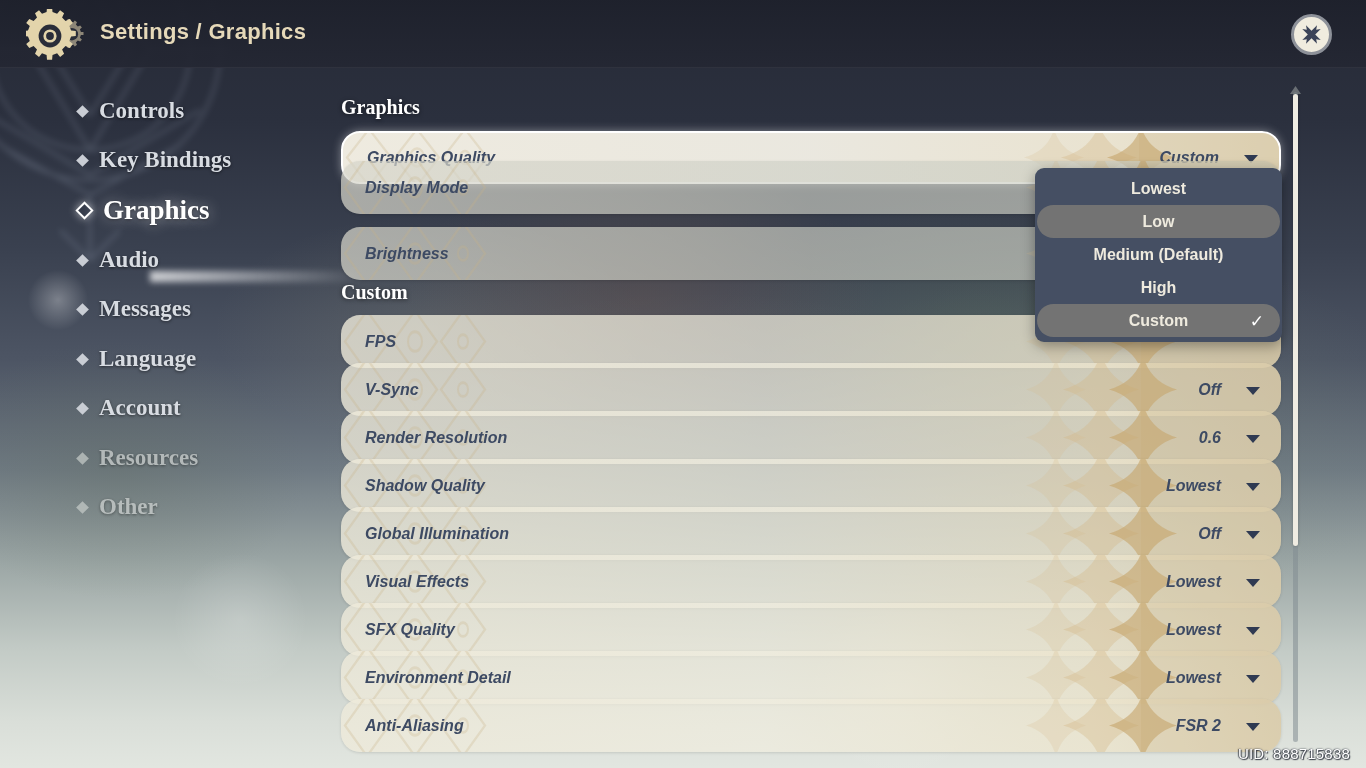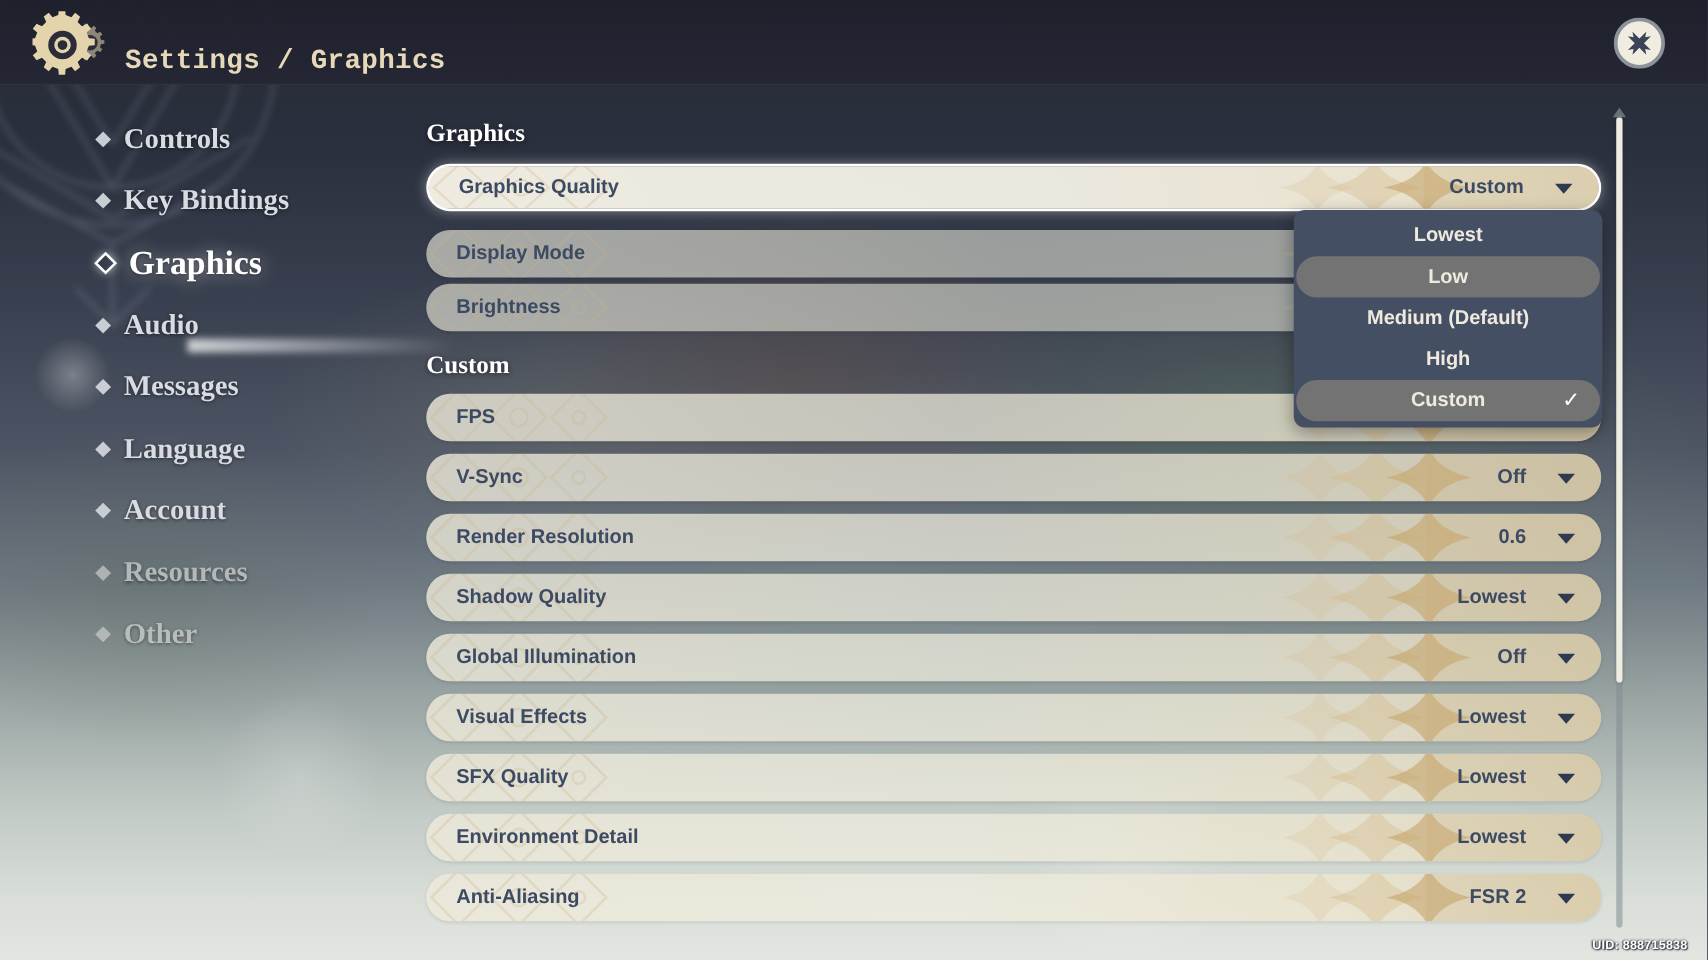--- a/index.html
+++ b/index.html
@@ -46,24 +46,24 @@
     position: absolute; left: 0; top: 0; width: 1366px; height: 68px;
     background: linear-gradient(180deg, rgba(30,33,44,.97), rgba(36,39,51,.94));
     z-index: 20;
   }
   #header::after {
     content: ""; position: absolute; left: 0; bottom: 0; width: 100%; height: 1px;
     background: rgba(255,255,255,.05);
   }
   #gear-icon { position: absolute; left: 26px; top: 9px; width: 62px; height: 52px; }
   #header-title {
-    position: absolute; left: 100px; top: 36px;
+    position: absolute; left: 100px; top: 19px;
     font-size: 22px; font-weight: bold; color: #e6d9b9;
     letter-spacing: .3px;
-    font-family: Liberation Mono, monospace;
+    font-family: Liberation Sans, sans-serif;
   }
   #close-button {
     position: absolute; right: 34px; top: 14px; width: 41px; height: 41px;
     cursor: pointer;
   }
 
   
   #sidebar {
     position: absolute; left: 0; top: 68px; width: 335px; height: 700px;
     z-index: 10;
@@ -106,30 +106,31 @@
     z-index: 10;
   }
   .section-title {
     position: absolute; left: 0;
     font-size: 20px; font-weight: bold; color: #ffffff;
     text-shadow: 0 1px 4px rgba(0,0,0,.55);
     font-family: "Liberation Serif", "DejaVu Serif", serif;
   }
 
   .row {
-    position: absolute; left: 0; width: 940px; height: 38px;
+    position: absolute; left: 0; width: 940px; height: 53px;
     border-radius: 19px;
     overflow: hidden;
     cursor: pointer;
     background: linear-gradient(90deg,
       rgba(238,234,218,.80) 0%,
       rgba(240,237,223,.72) 45%,
       rgba(236,229,206,.80) 80%,
       rgba(225,213,184,.86) 100%);
     box-shadow: 0 1px 3px rgba(0,0,0,.12);
+    font-style: italic;
   }
   .row.selected {
     background: linear-gradient(90deg,
       rgba(246,242,230,.96) 0%,
       rgba(246,243,233,.94) 50%,
       rgba(241,234,214,.96) 82%,
       rgba(232,221,194,.97) 100%);
     border: 2px solid #ffffff;
     box-shadow: 0 0 10px rgba(255,255,255,.4);
   }
@@ -204,21 +205,21 @@
     box-shadow: 0 0 3px rgba(0,0,0,.25);
     cursor: pointer;
   }
   #scrollbar-cap {
     position: absolute; left: 1290px; top: 86px; width: 11px; height: 8px; z-index: 15;
   }
 
   
   #uid {
     position: absolute; right: 16px; bottom: 6px;
-    font-size: 10px; font-weight: bold; color: #ffffff;
+    font-size: 15px; font-weight: normal; color: #ffffff;
     font-family: "Liberation Sans", "DejaVu Sans", sans-serif;
     text-shadow: 0 0 2px #3a3f4a, 1px 1px 1px rgba(40,45,55,.9), -1px 0 1px rgba(40,45,55,.7);
     z-index: 30; letter-spacing: .2px;
   }
 </style>
 </head>
 <body>
 
 <div id="bg">
   <svg id="bg-ornament" viewBox="0 0 420 400">
@@ -314,21 +315,21 @@
       <svg viewBox="0 0 330 38" class="row-sparkles" preserveAspectRatio="none">
         <rect x="190" y="0" width="140" height="38" fill="rgba(206,184,144,0.30)"></rect>
         <path d="M105 -3 Q111.6 14.16 135 19 Q111.6 23.84 105 41 Q98.4 23.84 75 19 Q98.4 14.16 105 -3 Z" fill="rgba(214,188,140,0.22)"></path>
         <path d="M150 -7 Q158.36 13.280000000000001 188 19 Q158.36 24.72 150 45 Q141.64 24.72 112 19 Q141.64 13.280000000000001 150 -7 Z" fill="rgba(210,182,132,0.34)"></path>
         <path d="M192 -5 Q199.48 13.719999999999999 226 19 Q199.48 24.28 192 43 Q184.52 24.28 158 19 Q184.52 13.719999999999999 192 -5 Z" fill="rgba(198,166,110,0.62)"></path>
       </svg>
       <span class="row-label">Graphics Quality</span>
       <span class="row-value">Custom</span>
       <span class="row-caret"></span>
     </div>
-    <div class="row muted" style="top: 116px;">
+    <div class="row muted" style="top: 93px;">
       <svg viewBox="0 0 190 38" class="row-watermark" preserveAspectRatio="none">
         <g fill="none" stroke="rgba(200,178,134,0.55)" stroke-width="2">
           <path d="M4 19 L26 -3 L48 19 L26 41 Z"></path>
           <path d="M52 19 L74 -3 L96 19 L74 41 Z"></path>
           <path d="M100 19 L122 -3 L144 19 L122 41 Z"></path>
           <circle cx="74" cy="19" r="7"></circle>
           <circle cx="122" cy="19" r="5"></circle>
         </g>
       </svg>
       <svg viewBox="0 0 330 38" class="row-sparkles" preserveAspectRatio="none">

